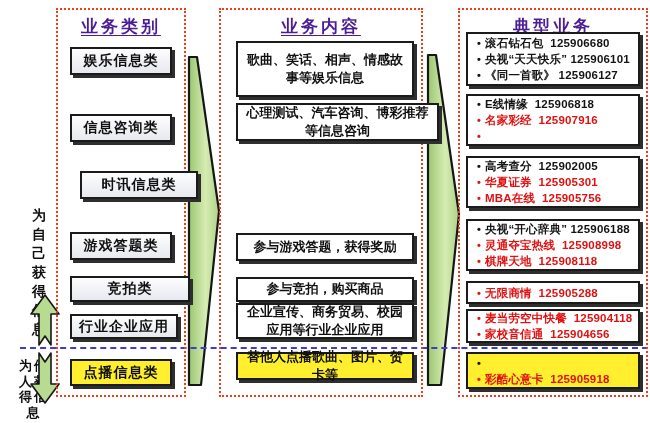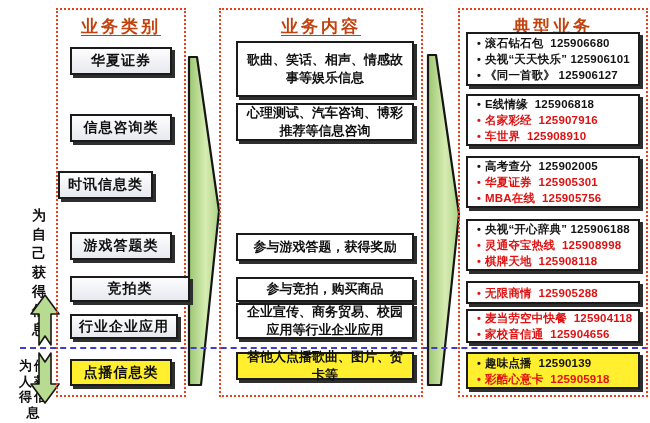--- a/index.html
+++ b/index.html
@@ -14,21 +14,21 @@
   }
   .col{
     position:absolute;top:8px;height:385px;border:2px dotted #f43a17;z-index:3;
   }
   .col1{left:56px;width:126px;}
   .col2{left:219px;width:200px;}
   .col3{left:458px;width:186px;}
   .col-title{
     position:absolute;top:5px;left:0;width:100%;text-align:center;
     font-family:"Liberation Serif",serif;font-weight:bold;font-size:17px;
-    letter-spacing:3px;text-decoration:underline;text-underline-offset:3px;color:#c2410c;
+    letter-spacing:3px;text-decoration:underline;text-underline-offset:3px;color:#4c1d95;
   }
   .box{
     position:absolute;border:2px solid #1b1b1b;box-shadow:3px 3px 0 #2e2e2e;
     display:flex;align-items:center;justify-content:center;text-align:center;
     font-weight:bold;color:#101010;box-sizing:border-box;background:#ffffff;
   }
   .cat{
     background:linear-gradient(180deg,#fdfdfe 0%,#e7e9ef 100%);
     font-size:14px;letter-spacing:1px;
   }
@@ -83,33 +83,33 @@
   <div class="margin-label others-label">为他
 人获
 得信
 息</div>
   <svg class="mini-arrow" style="left:30px;top:352px" width="30" height="52" viewBox="0 0 30 52">
     <polygon points="15,51 29,32 21,32 21,1 15,10 9,1 9,32 1,32" fill="#b7db90" stroke="#161616" stroke-width="1.6" stroke-linejoin="round"></polygon>
   </svg>
 
   <div class="col col1">
     <div class="col-title">业务类别</div>
-    <div class="box cat" style="left:12px;top:37px;width:102px;height:28px">华夏证券</div>
+    <div class="box cat" style="left:12px;top:37px;width:102px;height:28px">娱乐信息类</div>
     <div class="box cat" style="left:12px;top:104px;width:102px;height:28px">信息咨询类</div>
-    <div class="box cat" style="left:0;top:161px;width:95px;height:28px">时讯信息类</div>
+    <div class="box cat" style="left:22px;top:161px;width:118px;height:28px">时讯信息类</div>
     <div class="box cat" style="left:12px;top:222px;width:102px;height:28px">游戏答题类</div>
     <div class="box cat" style="left:12px;top:266px;width:120px;height:26px">竞拍类</div>
     <div class="box cat" style="left:12px;top:304px;width:108px;height:25px">行业企业应用</div>
     <div class="box cat highlight" style="left:12px;top:349px;width:102px;height:27px">点播信息类</div>
   </div>
 
   <div class="col col2">
     <div class="col-title">业务内容</div>
     <div class="box content-box" style="left:15px;top:31px;width:178px;height:56px">歌曲、笑话、相声、情感故事等娱乐信息</div>
-    <div class="box content-box" style="left:15px;top:93px;width:178px;height:38px">心理测试、汽车咨询、博彩推荐等信息咨询</div>
+    <div class="box content-box" style="left:15px;top:93px;width:203px;height:38px">心理测试、汽车咨询、博彩推荐等信息咨询</div>
     <div class="box content-box" style="left:15px;top:223px;width:178px;height:28px">参与游戏答题，获得奖励</div>
     <div class="box content-box" style="left:15px;top:267px;width:178px;height:25px">参与竞拍，购买商品</div>
     <div class="box content-box" style="left:15px;top:293px;width:178px;height:36px">企业宣传、商务贸易、校园应用等行业企业应用</div>
     <div class="box content-box highlight" style="left:15px;top:342px;width:178px;height:28px">替他人点播歌曲、图片、贺卡等</div>
   </div>
 
   <div class="col col3">
     <div class="col-title">典型业务</div>
 
     <div class="box svc" style="left:6px;top:22px;width:174px;height:54px">
@@ -131,21 +131,20 @@
       <div class="svc-line" data-color="black">
           <span class="bullet">•</span>
           <span class="svc-text">E线情缘  125906818</span>
         </div>
       <div class="svc-line" data-color="red">
           <span class="bullet">•</span>
           <span class="svc-text">名家彩经  125907916</span>
         </div>
       <div class="svc-line" data-color="red">
           <span class="bullet">•</span>
-          <span class="svc-text">车世界  125908910</span>
         </div>
     </div>
 
     <div class="box svc" style="left:6px;top:146px;width:174px;height:52px">
       <div class="svc-line" data-color="black">
           <span class="bullet">•</span>
           <span class="svc-text">高考查分  125902005</span>
         </div>
       <div class="svc-line" data-color="red">
           <span class="bullet">•</span>
@@ -186,21 +185,20 @@
         </div>
       <div class="svc-line" data-color="red">
           <span class="bullet">•</span>
           <span class="svc-text">家校音信通  125904656</span>
         </div>
     </div>
 
     <div class="box svc highlight" style="left:6px;top:342px;width:174px;height:37px">
       <div class="svc-line" data-color="black">
           <span class="bullet">•</span>
-          <span class="svc-text">趣味点播  12590139</span>
         </div>
       <div class="svc-line" data-color="red">
           <span class="bullet">•</span>
           <span class="svc-text">彩酷心意卡  125905918</span>
         </div>
     </div>
   </div>
 
 </div>
 

